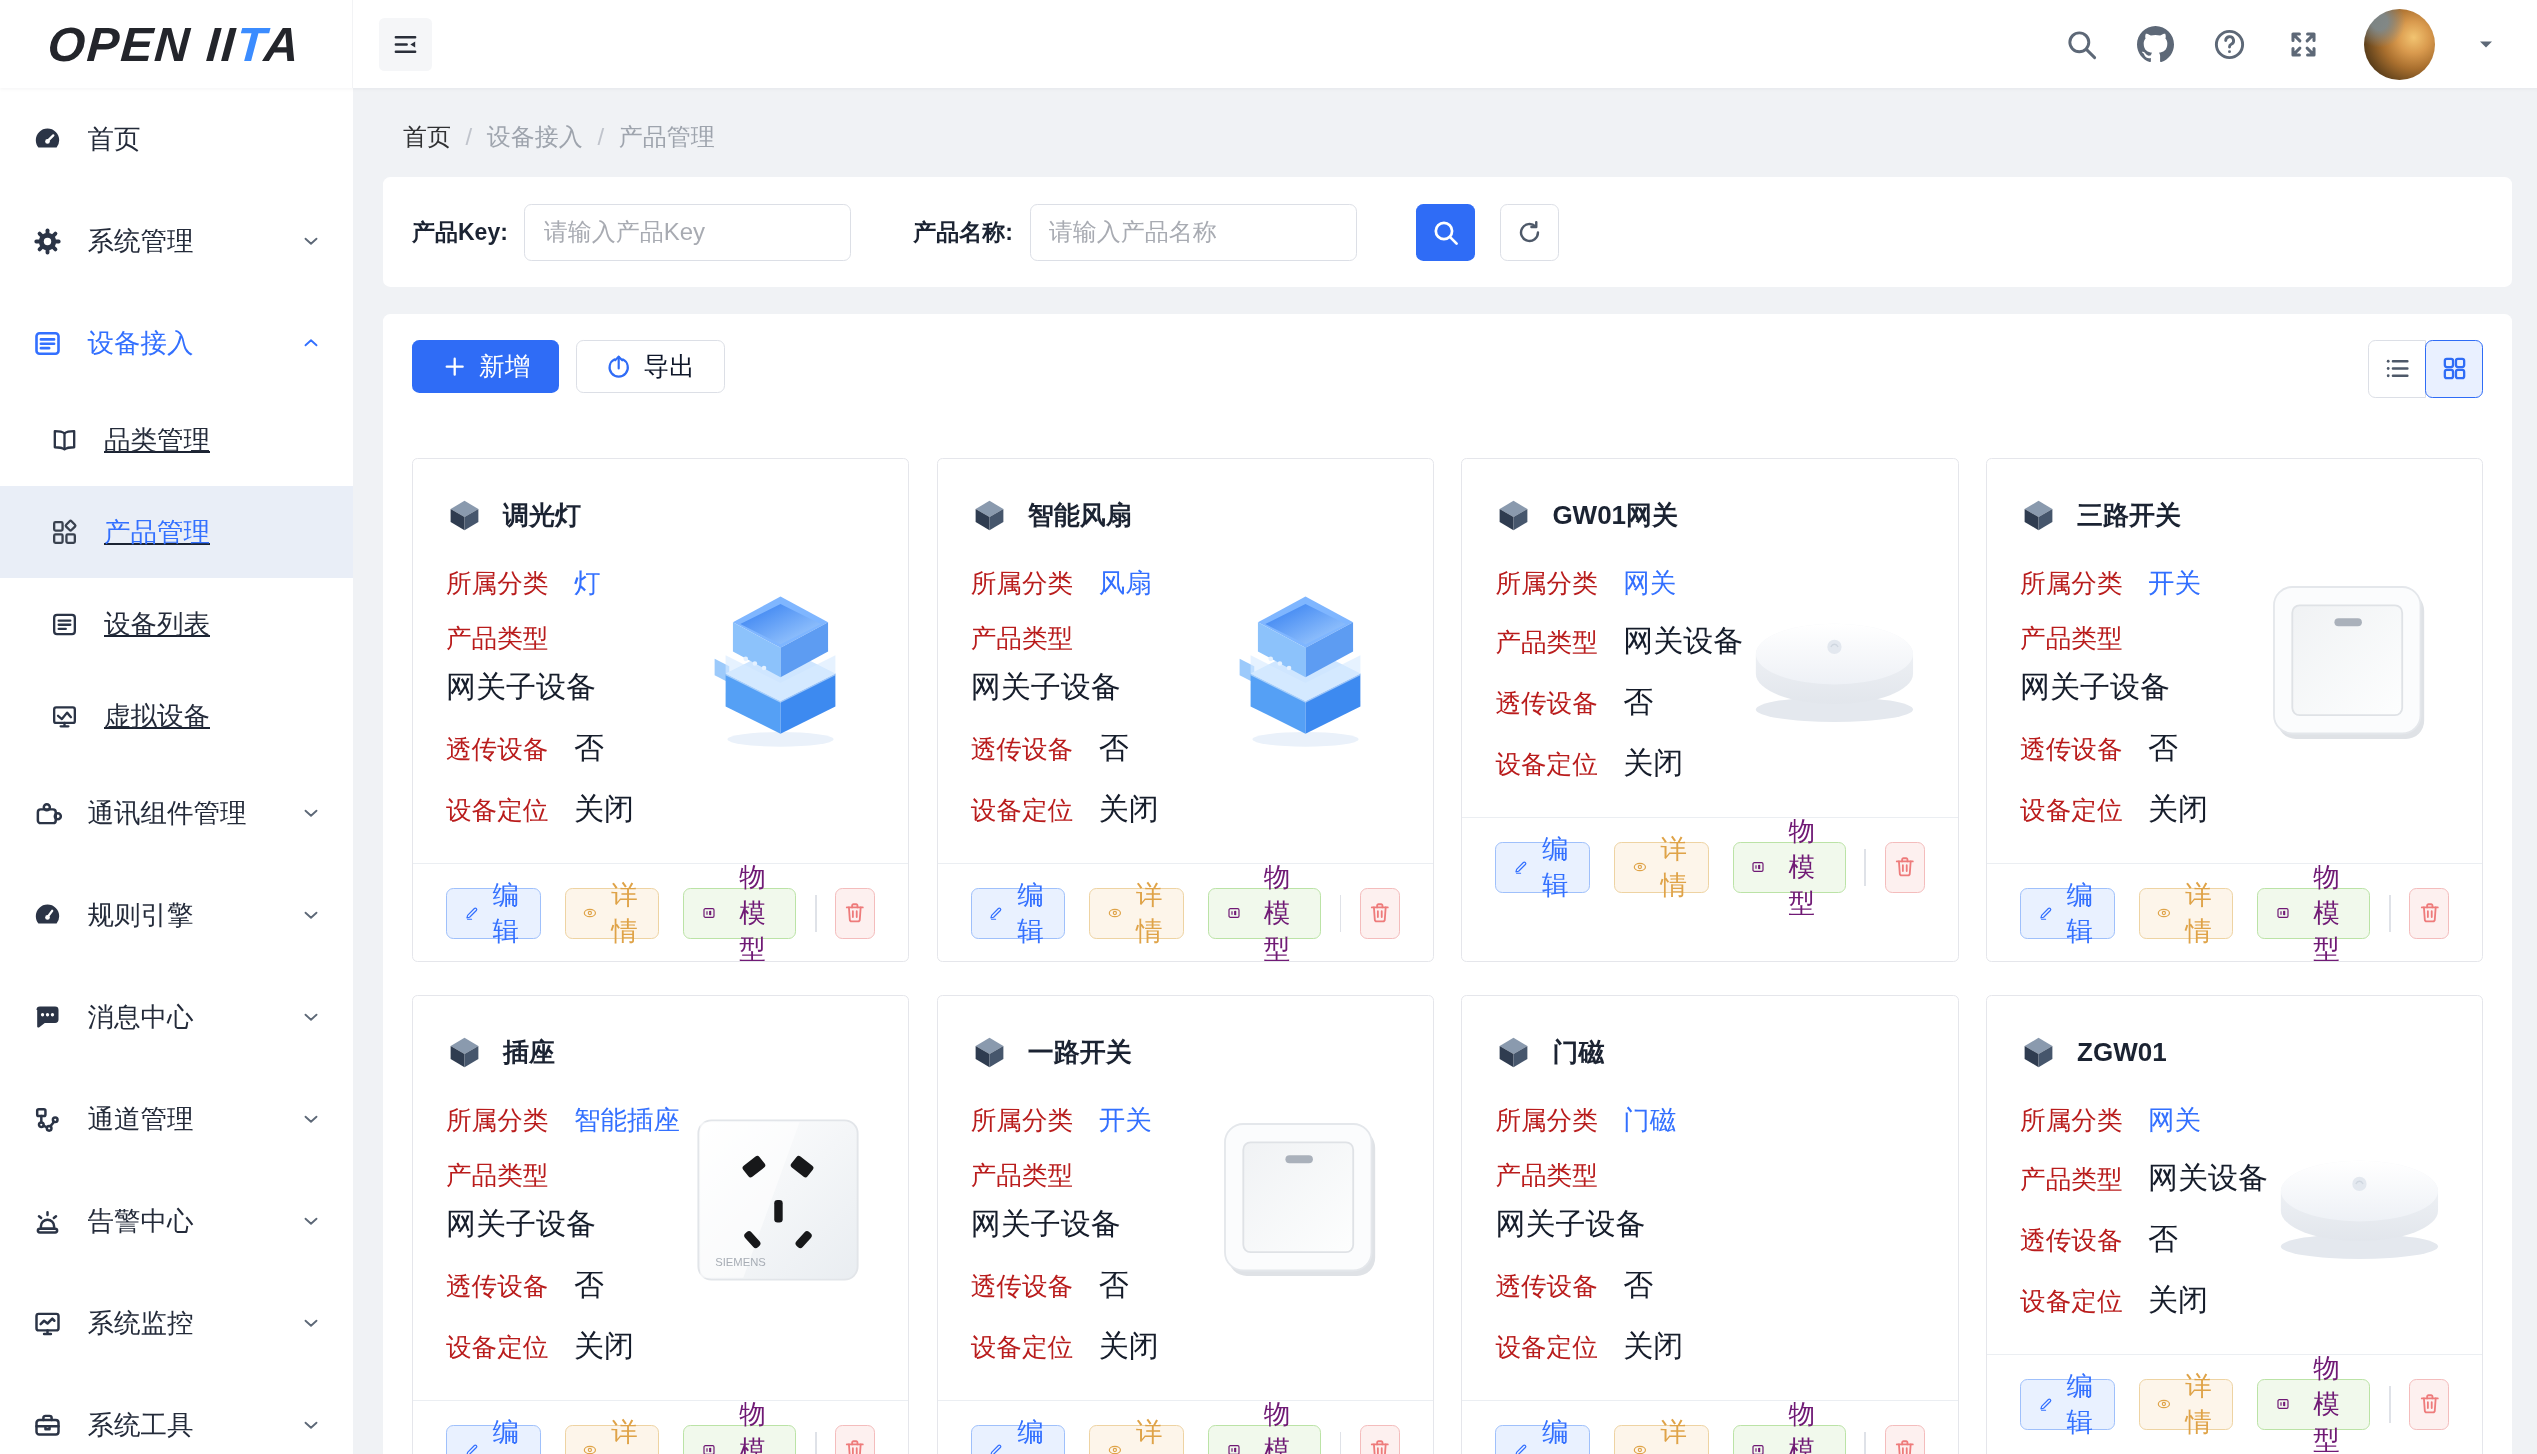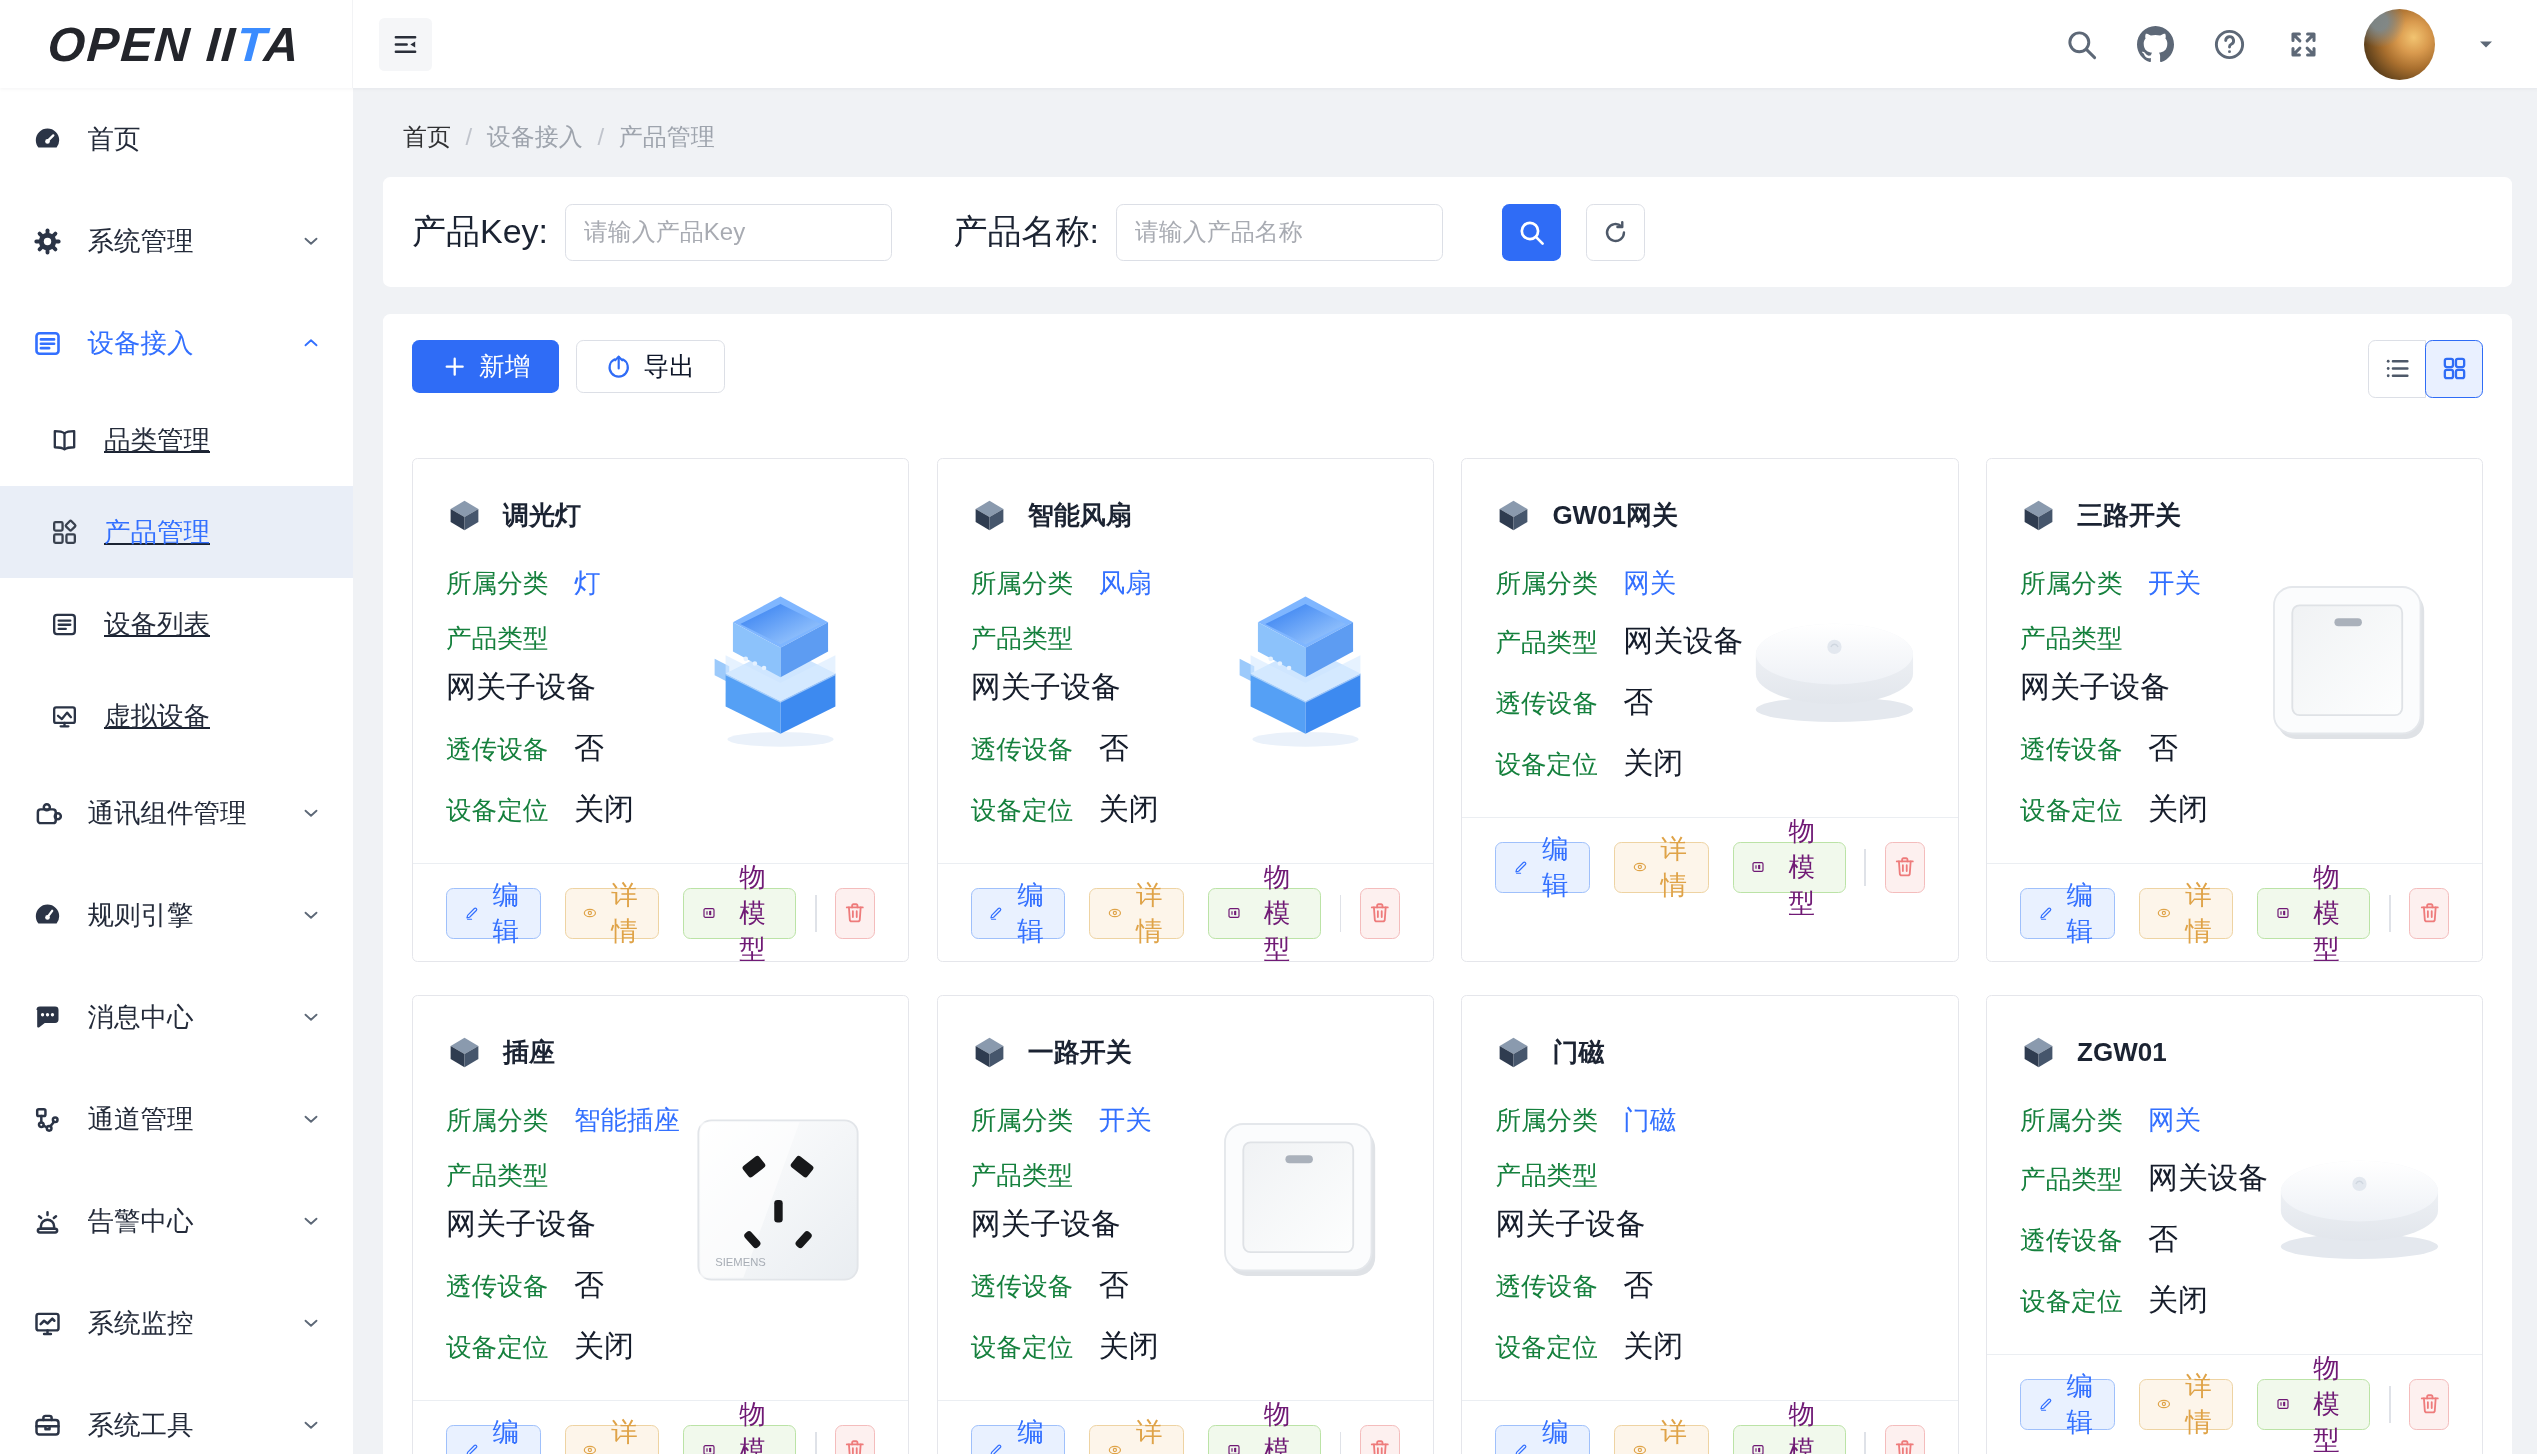--- a/index.html
+++ b/index.html
@@ -41,21 +41,21 @@
   
   main { position:absolute; top:88px; left:353px; right:0; bottom:0; padding:0 25.6px 0 30px; overflow:hidden; }
   .breadcrumb { display:flex; align-items:center; gap:14.6px; margin:33px 0 24px 20px;
     font-size:24px; }
   .crumb-home { color:#303133; font-weight:500; }
   .crumb { color:#9ea4ad; }
   .crumb-sep { color:#c0c4cc; }
 
   .filter-panel { background:#fff; border-radius:7.3px; height:110px; display:flex;
     align-items:center; padding:0 29px; }
-  .flabel { font-size:34px; font-weight:400; color:#1b2332; margin-right:16.5px; white-space:nowrap; }
+  .flabel { font-size:23px; font-weight:700; color:#1b2332; margin-right:16.5px; white-space:nowrap; }
   .finput { width:327px; height:57px; border:0.9px solid #dcdfe6; border-radius:7.3px;
     padding:0 18.3px; font-size:24px; color:#333; outline:none;
     font-family:"Liberation Sans","DejaVu Sans",sans-serif; }
   .finput::placeholder { color:#a8abb2; }
   .gap68 { width:62px; } .gap64 { width:59px; } .gap28 { width:25.6px; }
   .sq-btn { width:59px; height:57px; border-radius:7.3px; display:flex; align-items:center;
     justify-content:center; cursor:pointer; }
   .search-btn { background:#2f6cf6; border:none; }
   .refresh-btn { background:#fff; border:0.9px solid #dcdfe6; }
 
@@ -73,21 +73,21 @@
   .vt-list { background:#fff; border:0.9px solid #dcdfe6; border-radius:7.3px 0 0 7.3px; }
   .vt-grid { background:#e9f0ff; border:0.9px solid #2f6cf6; border-radius:7.3px; margin-left:-0.9px; }
 
   
   .grid { margin-top:60px; display:grid; grid-template-columns:repeat(4,1fr); column-gap:27.4px; row-gap:33px; }
   .card { background:#fff; border:0.9px solid #e5e6eb; border-radius:5.5px; display:flex; flex-direction:column; }
   .card-head { display:flex; align-items:center; gap:20px; padding:38px 33px 0 33px; }
   .card-title { font-size:26px; font-weight:700; color:#1b2332; }
   .card-info { position:relative; padding:31px 33px 0 33px; flex:none; }
   .irow { display:flex; align-items:baseline; margin-bottom:20px; font-size:25.6px; }
-  .ilabel { color:#15803d; margin-right:25.6px; white-space:nowrap; }
+  .ilabel { color:#b91c1c; margin-right:25.6px; white-space:nowrap; }
   .ival { color:#161d2b; font-size:30px; }
   .ilink { color:#3370ff; text-decoration:none; font-size:26.5px; cursor:pointer; }
   .irow.tcol { display:block; }
   .irow.tcol .ilabel { display:block; margin-bottom:11px; }
   .pimg { position:absolute; right:27.4px; top:33px; width:192px; height:192px;
     display:flex; align-items:center; justify-content:flex-start;text-decoration:underline; }
   .card-divider { border-top:0.9px solid #ebeef2; margin-top:12.8px; }
   .card-foot { display:flex; align-items:center; padding:24px 33px 22px 33px; gap:24px; }
   .abtn { height:51px; border-radius:7.3px; font-size:26.5px; display:inline-flex; align-items:center;
     gap:9.1px; padding:0 16.5px; cursor:pointer; border:0.9px solid transparent;

